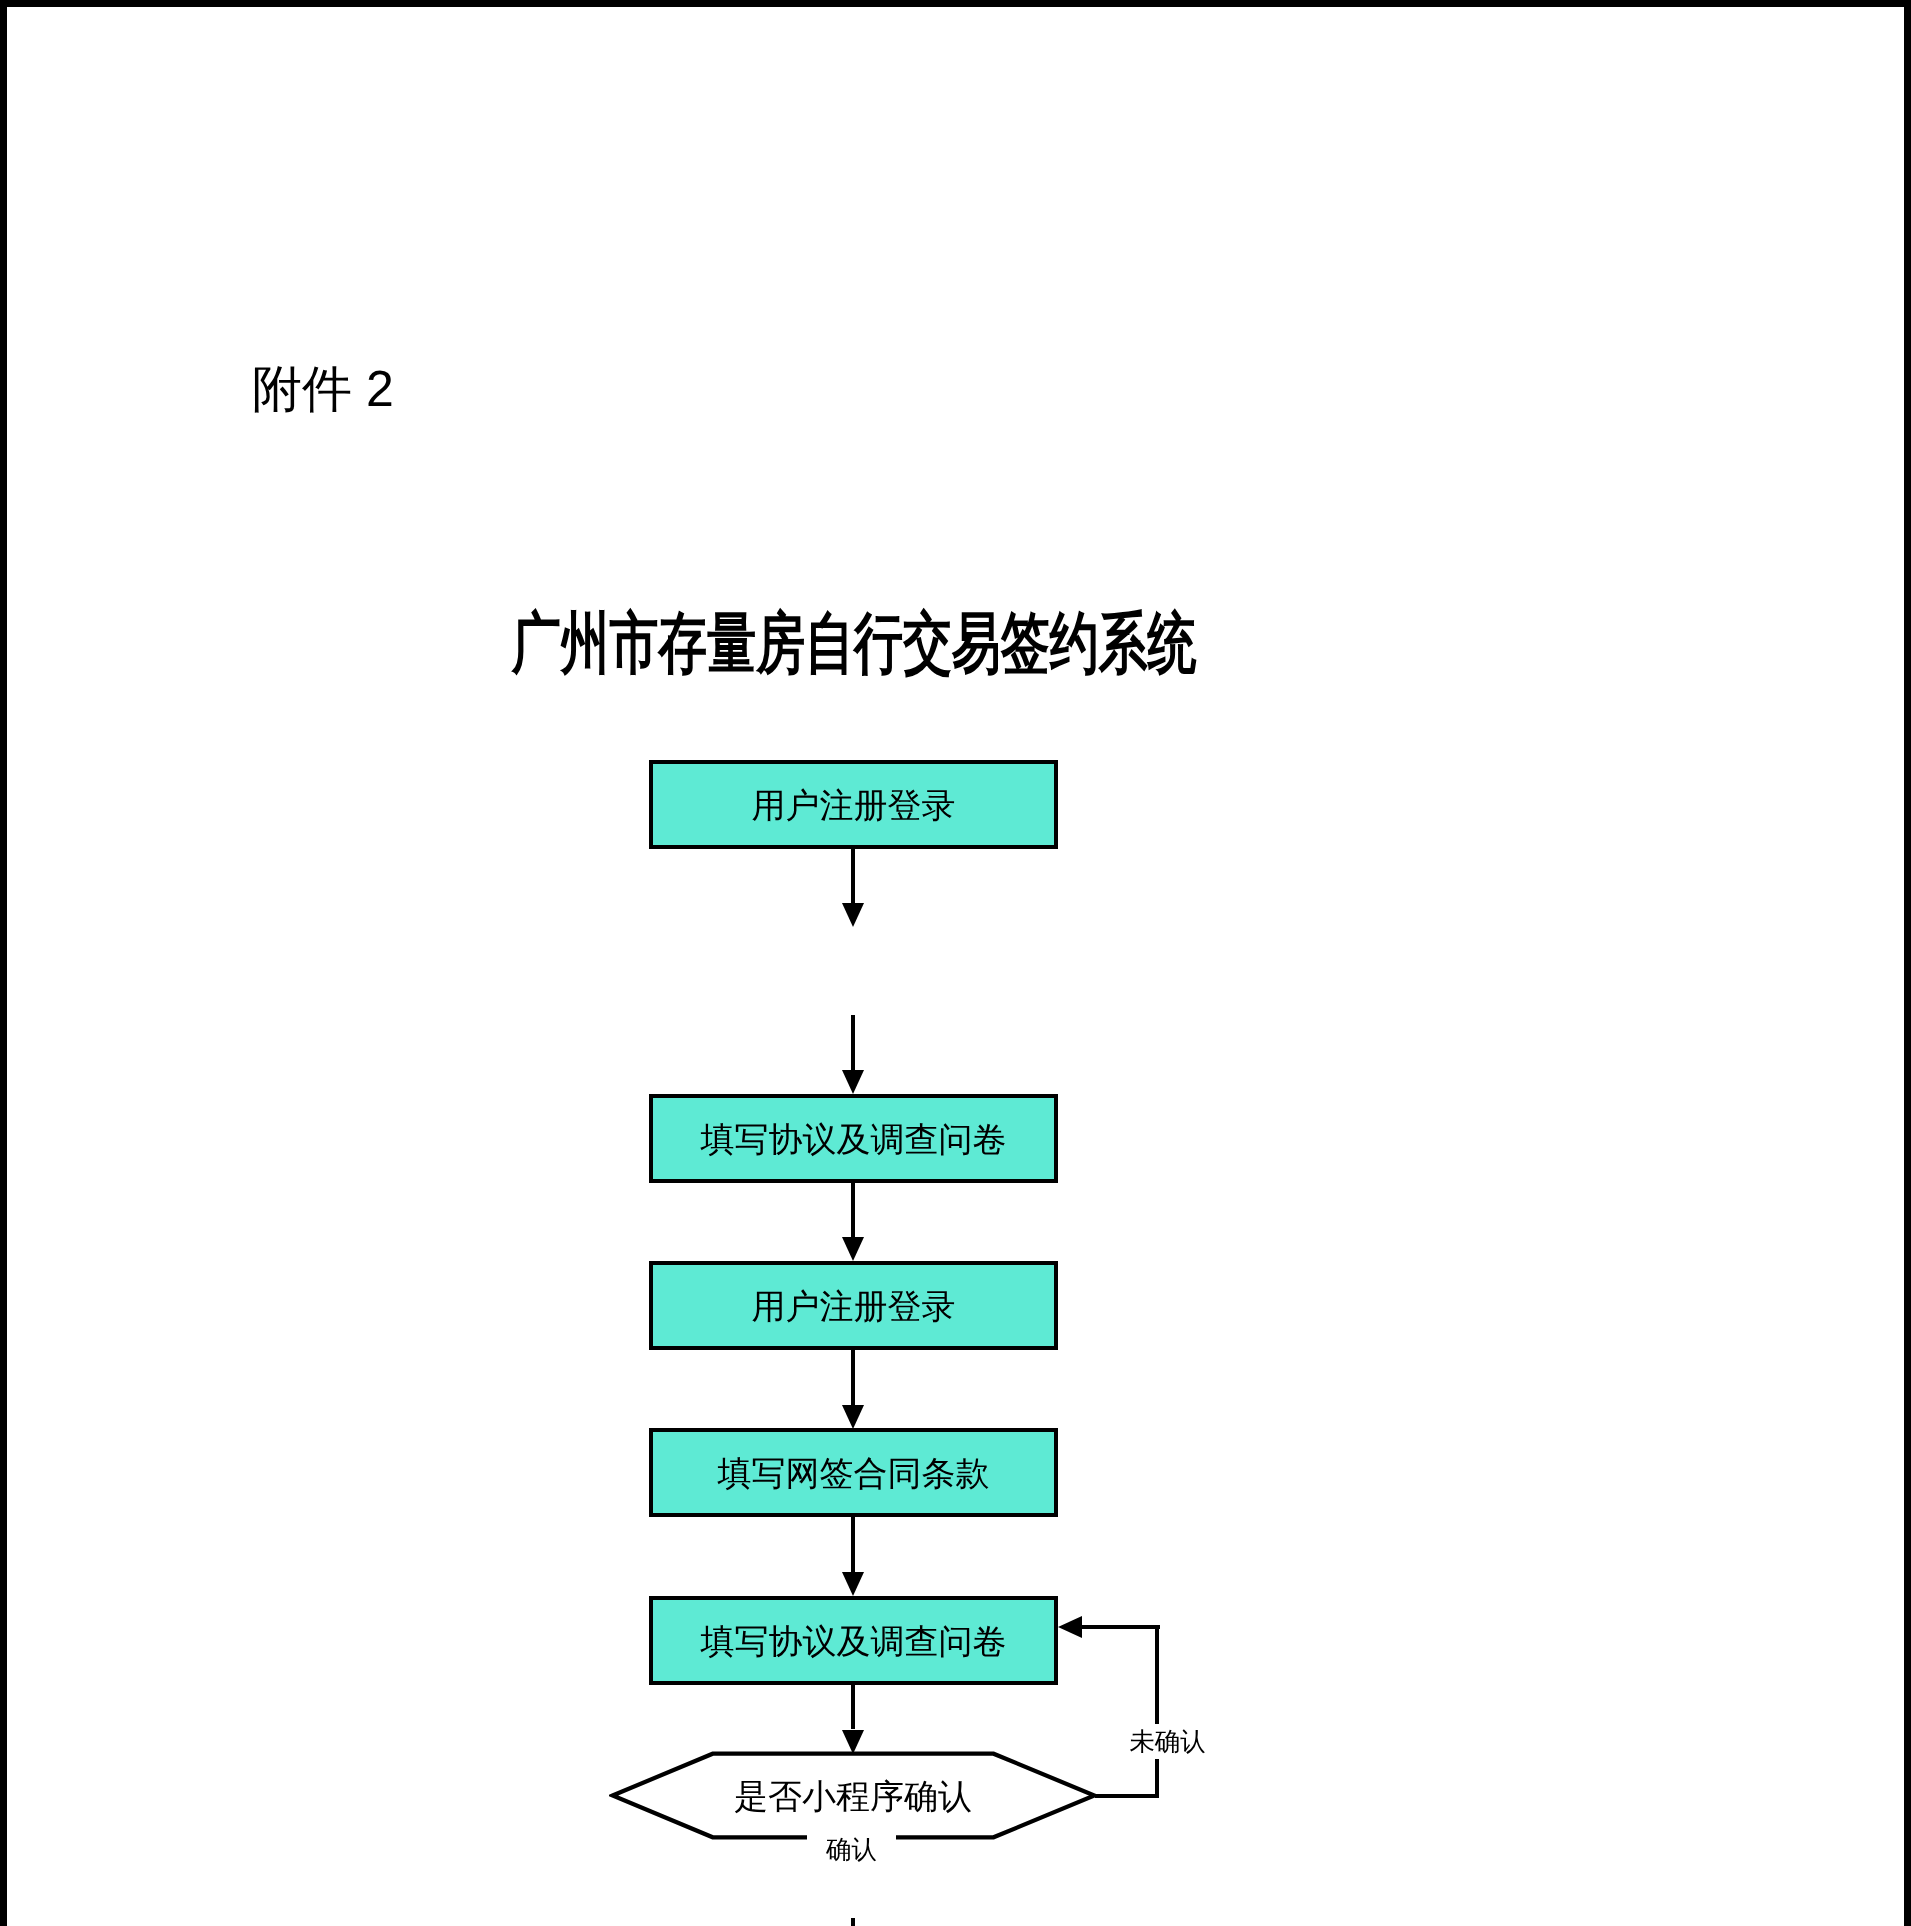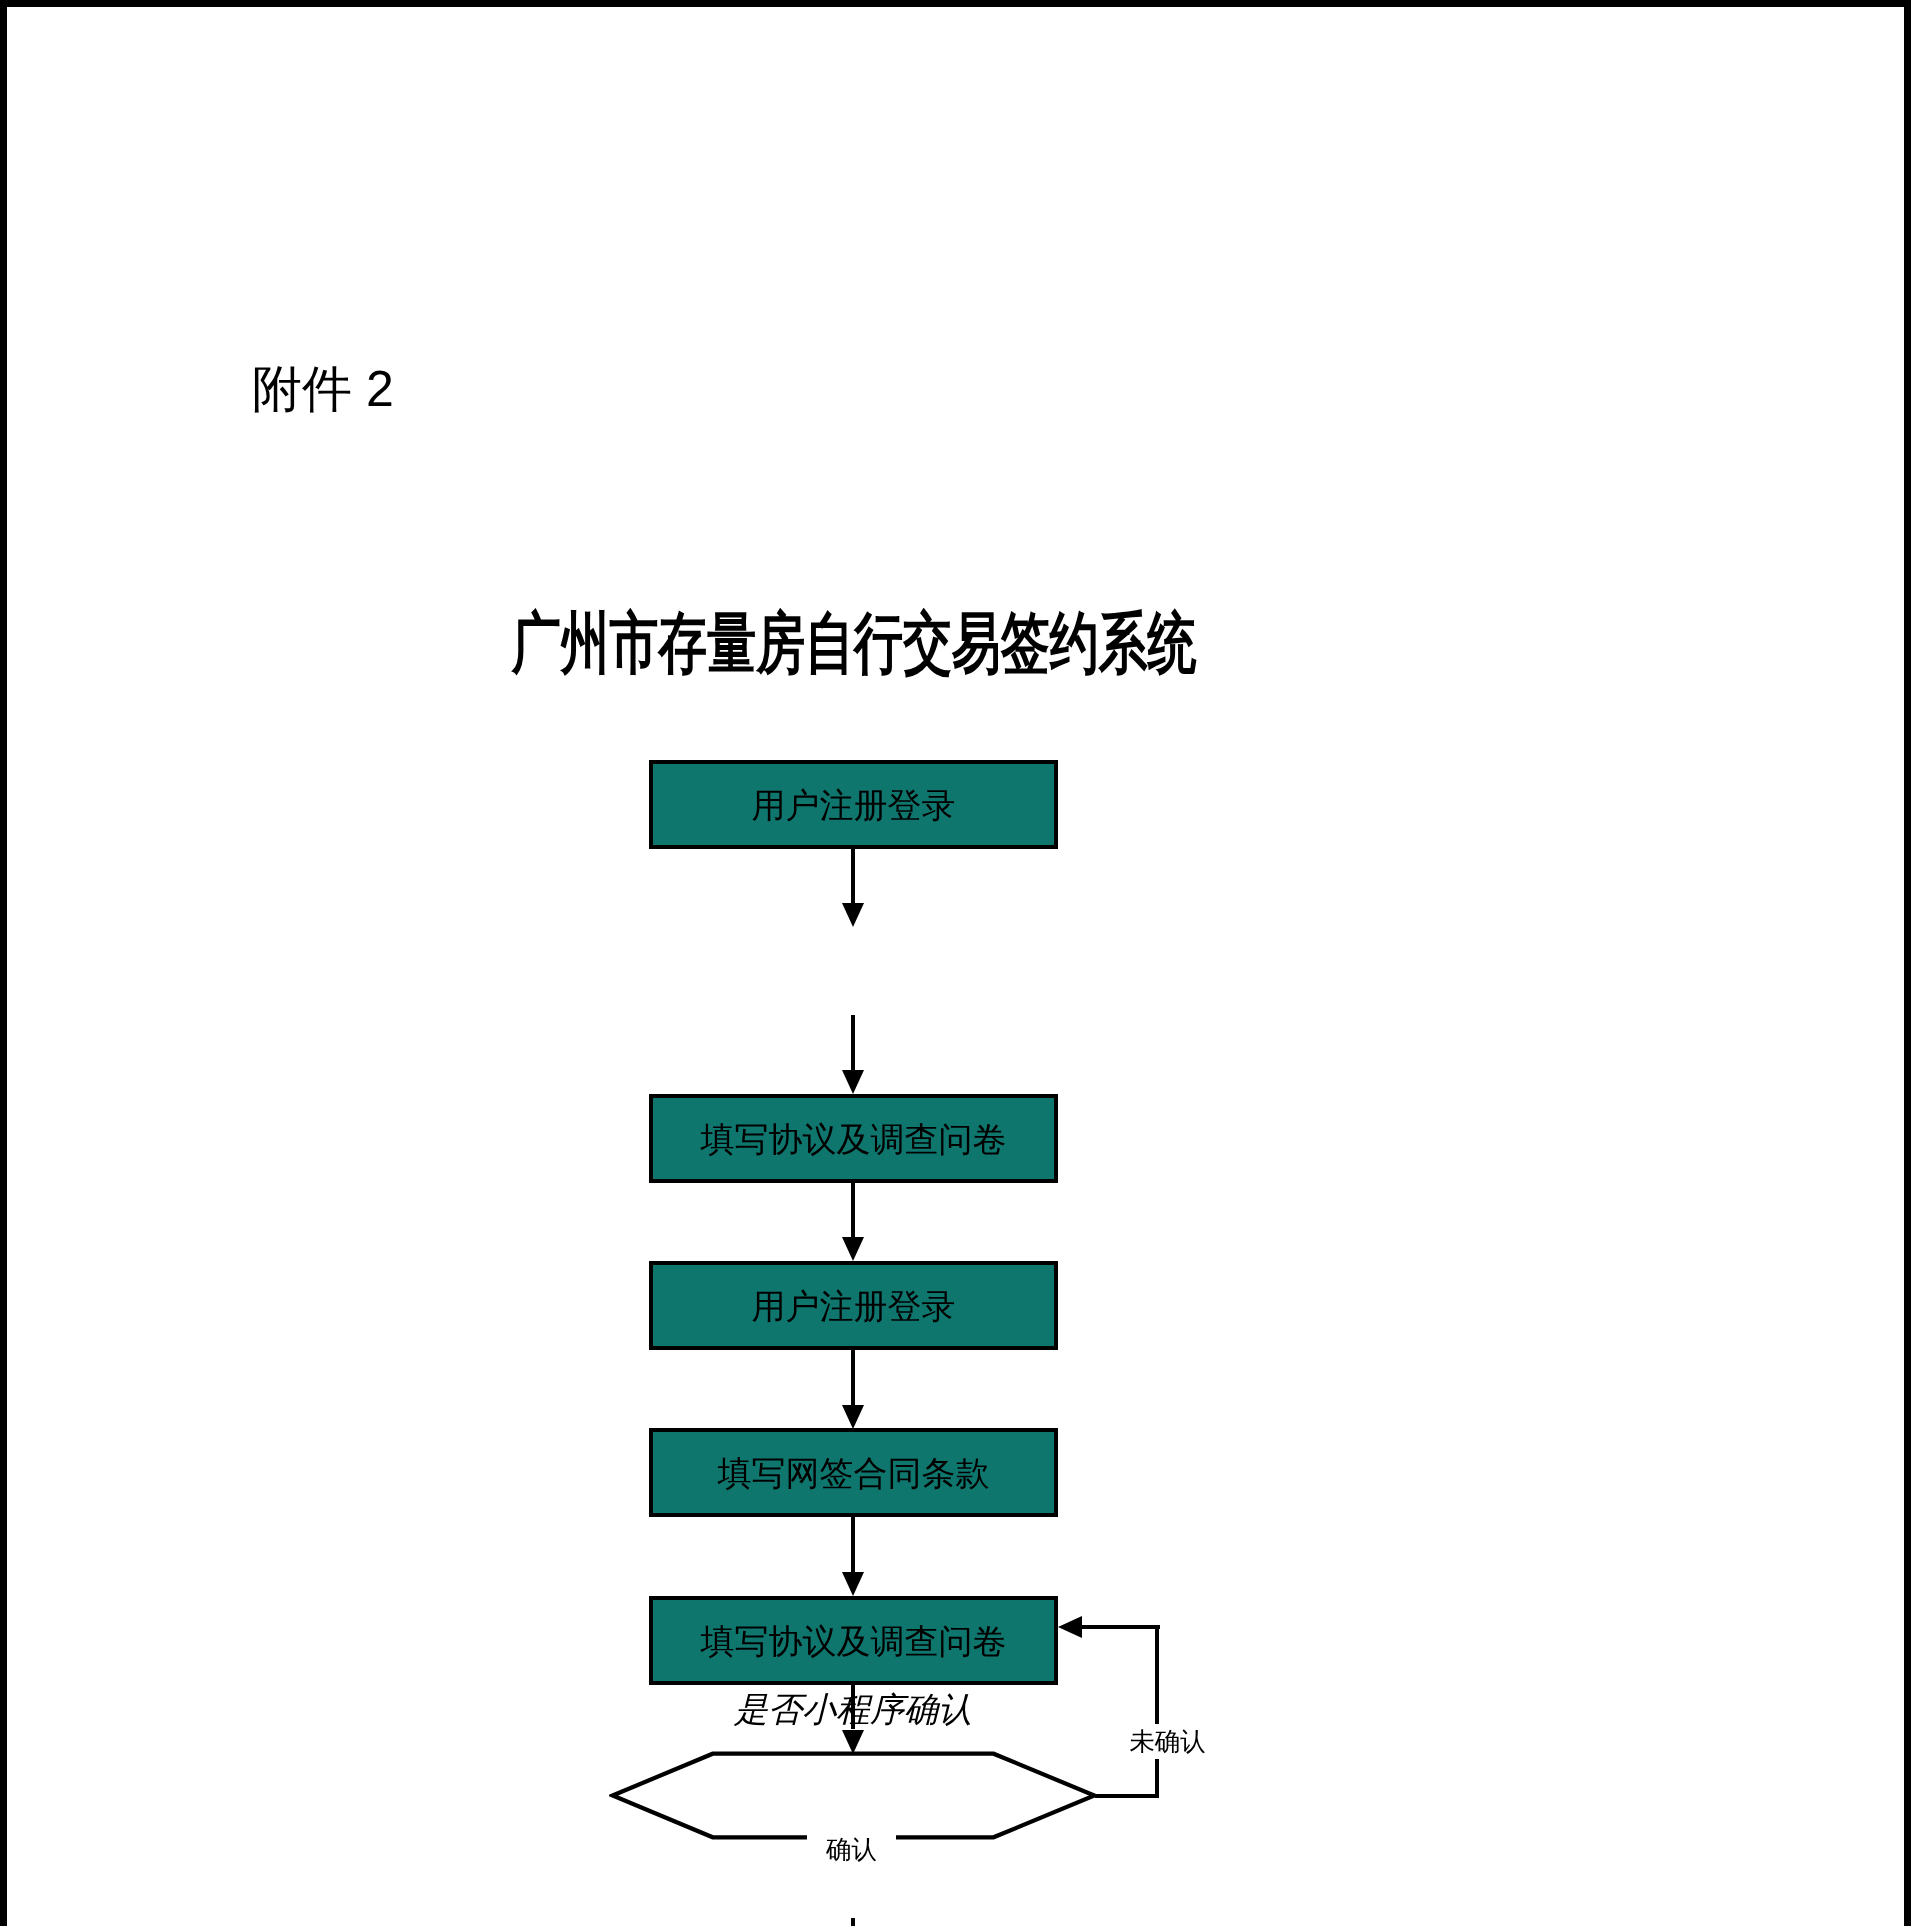--- a/index.html
+++ b/index.html
@@ -45,21 +45,21 @@
     line-height: 67px;
     font-weight: bold;
     transform: scaleX(0.73);
     transform-origin: center;
     letter-spacing: 0;
   }
   .flow-box {
     position: absolute;
     box-sizing: border-box;
     border: 4.2px solid #000000;
-    background: #0f766e;
+    background: #5eead4;
     display: flex;
     align-items: center;
     justify-content: center;
     font-size: 34px;
     line-height: 1;
     white-space: nowrap;
   }
   .std-box { left: 649px; width: 409px; height: 89px; }
   .connector-line {
     position: absolute;
@@ -79,30 +79,29 @@
   .hex-svg {
     position: absolute;
     left: 609px;
     top: 1751px;
     width: 489px;
     height: 89px;
   }
   .hex-label {
     position: absolute;
     left: 611px;
-    top: 1667px;
+    top: 1754px;
     width: 484px;
     height: 84px;
     display: flex;
     align-items: center;
     justify-content: center;
     font-size: 34px;
     line-height: 1;
     white-space: nowrap;
-    font-style: italic;
   }
   .loop-seg {
     position: absolute;
     background: #000000;
   }
   .arrow-left {
     position: absolute;
     left: 1058px;
     top: 1616px;
     width: 0;

